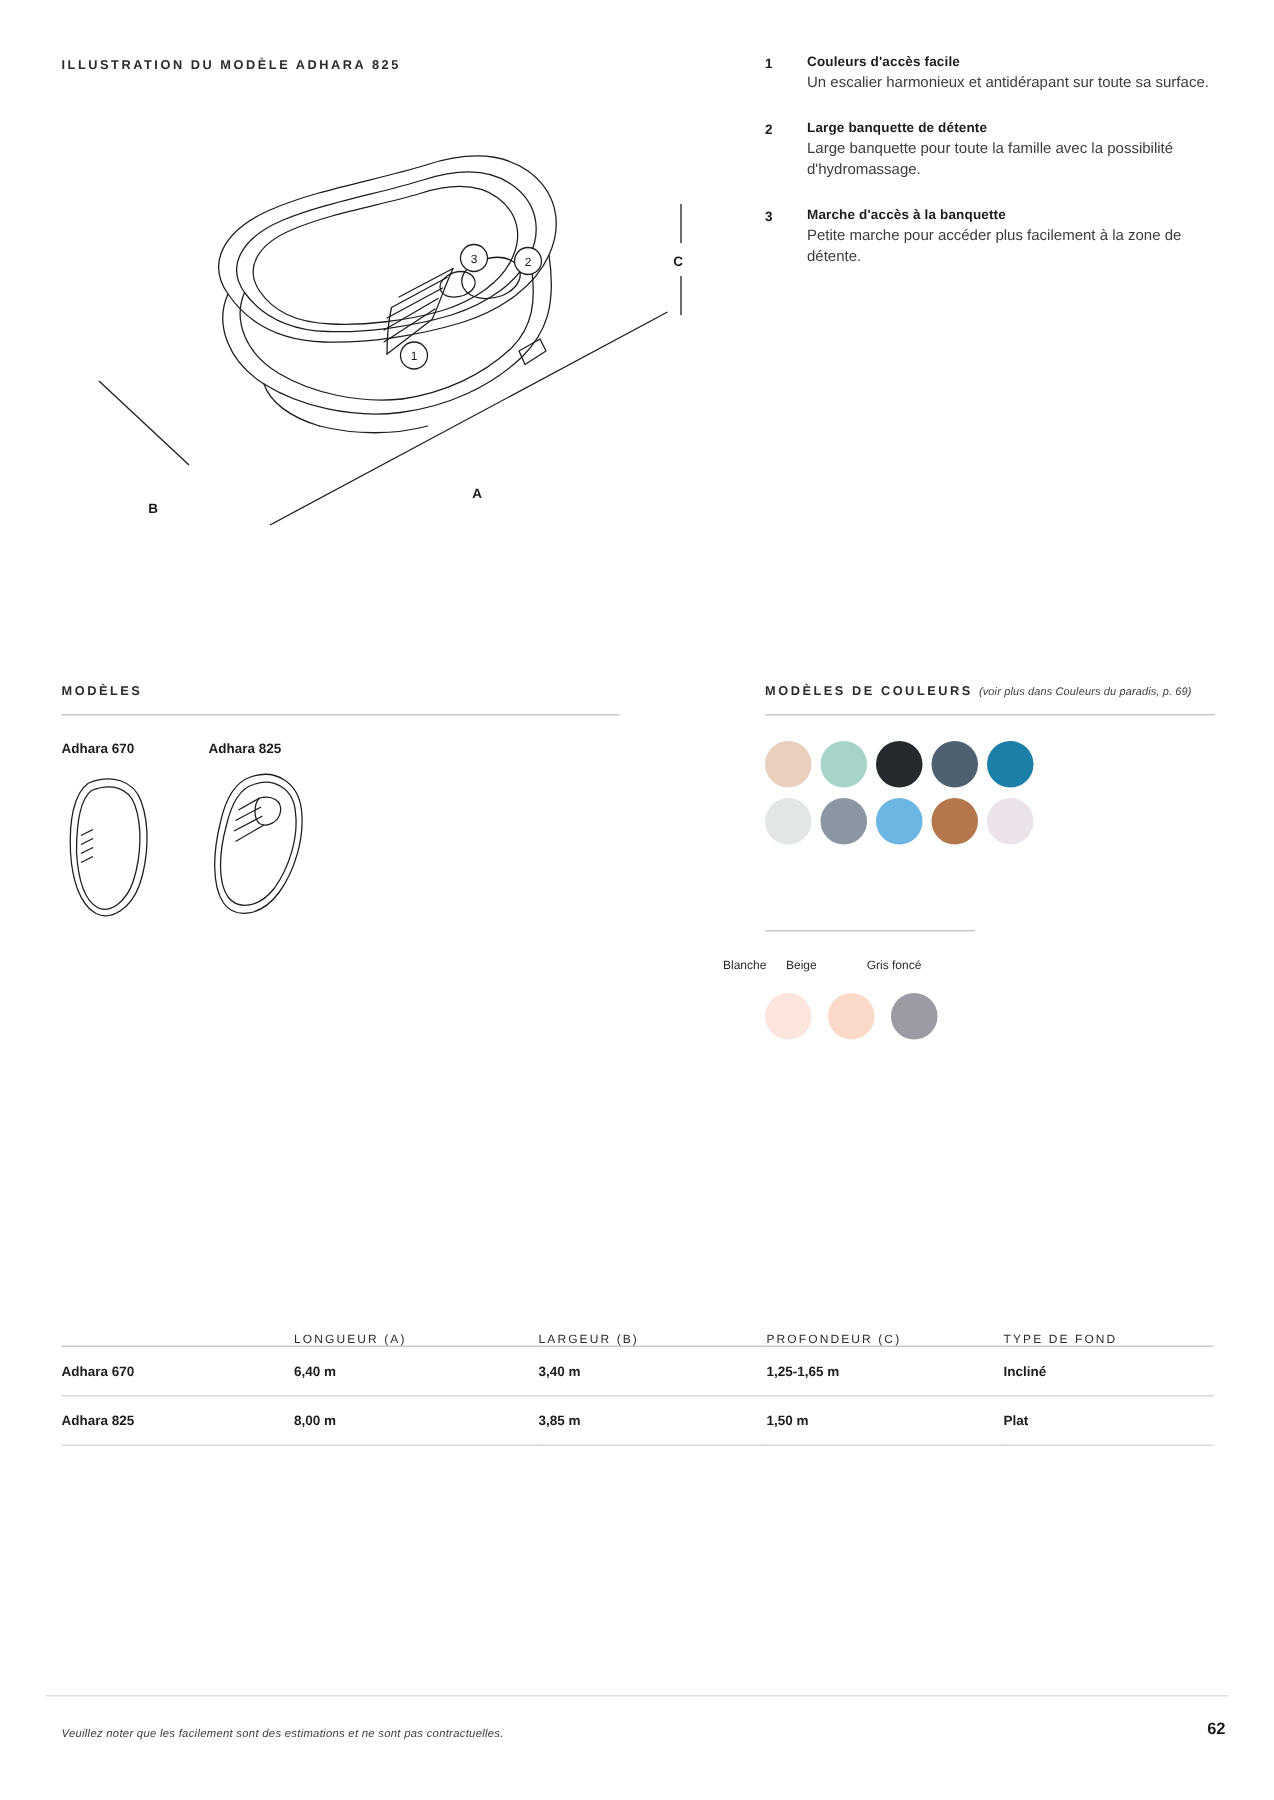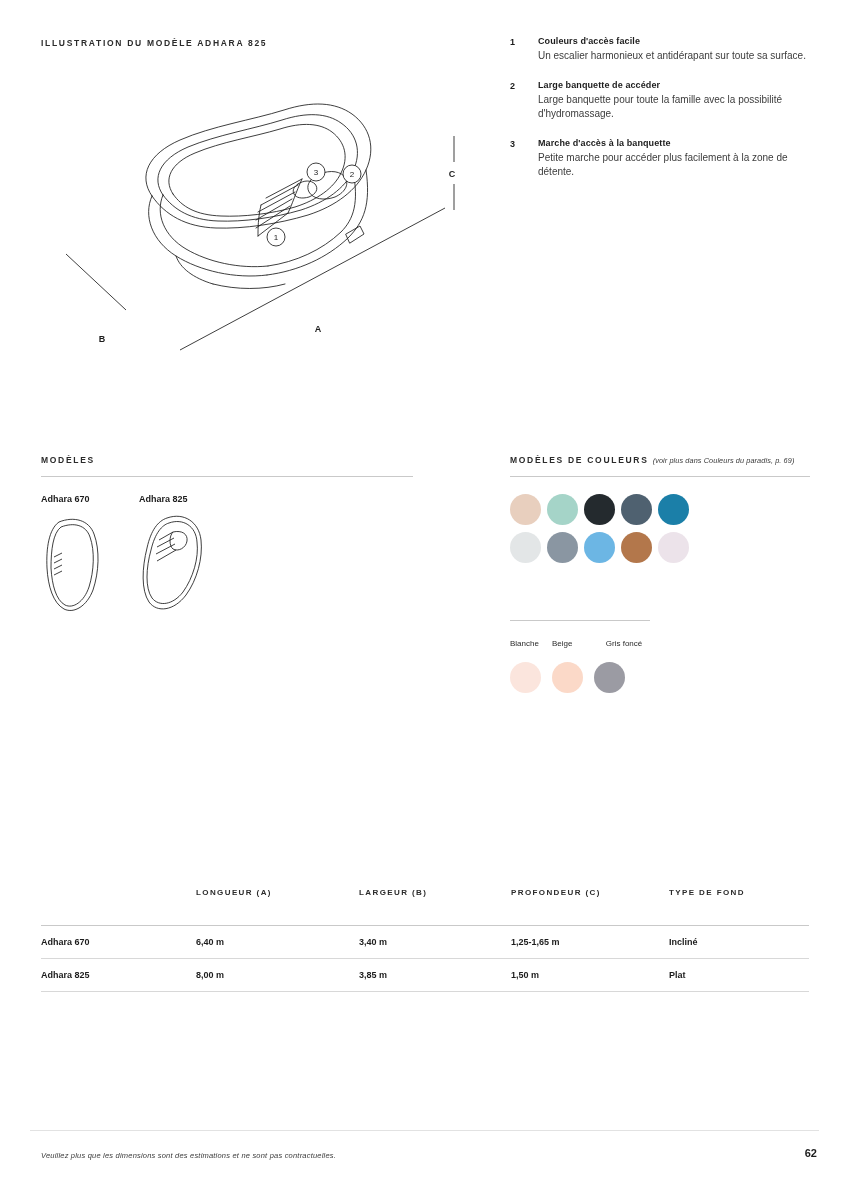--- a/index.html
+++ b/index.html
@@ -99,38 +99,38 @@
   
   .couronnement-title {
     position: absolute; left: 510px; top: 586px; width: 180px;
     font-size: 8.5px; letter-spacing: 1.7px; font-weight: 700;
     color: #2b2b2b; text-transform: uppercase; line-height: 1.5;
   }
   .couronnement-rule {
     position: absolute; left: 510px; top: 620px; width: 140px;
     height: 1px; background: #c9c9c9;
   }
-  .stone-labels { position: absolute; left: 510px; top: 639px; display: flex; }
+  .stone-labels { position: absolute; left: 482px; top: 639px; display: flex; }
   .stone-label {
     font-size: 8px; color: #2b2b2b; width: 42px; text-align: left;
   }
   .stone-swatches { position: absolute; left: 510px; top: 662px; display: flex; }
   .stone-swatch { width: 31px; height: 31px; border-radius: 50%; margin-right: 11px; }
 
   
   .spec-table { position: absolute; left: 41px; top: 888px; width: 768px; }
   .spec-table table { width: 100%; border-collapse: collapse; }
   .spec-table th {
     text-align: left;
     font-size: 8px;
     letter-spacing: 1.4px;
-    font-weight: 700;
+    font-weight: 400;
     color: #2b2b2b;
     text-transform: uppercase;
-    padding: 0 0 28px 0;
+    padding: 0 0 0 0;
   }
   .spec-table thead tr { border-bottom: 1px solid #c9c9c9; }
   .spec-table td {
     font-size: 9px;
     font-weight: 700;
     color: #1c1c1c;
     padding: 11px 0 11px 0;
     border-bottom: 1px solid #d8d8d8;
   }
   .col-0 { width: 155px; }
@@ -234,21 +234,21 @@
       <div class="feature-num">1</div>
       <div class="feature-body">
         <div class="feature-head">Couleurs d'accès facile</div>
         <div class="feature-text">Un escalier harmonieux et antidérapant sur toute sa surface.</div>
       </div>
     </div>
 
     <div class="feature">
       <div class="feature-num">2</div>
       <div class="feature-body">
-        <div class="feature-head">Large banquette de accéder</div>
+        <div class="feature-head">Large banquette de détente</div>
         <div class="feature-text">Large banquette pour toute la famille avec la possibilité d'hydromassage.</div>
       </div>
     </div>
 
     <div class="feature">
       <div class="feature-num">3</div>
       <div class="feature-body">
         <div class="feature-head">Marche d'accès à la banquette</div>
         <div class="feature-text">Petite marche pour accéder plus facilement à la zone de détente.</div>
       </div>
@@ -349,16 +349,16 @@
           <td>8,00 m</td>
           <td>3,85 m</td>
           <td>1,50 m</td>
           <td>Plat</td>
         </tr>
       </tbody>
     </table>
   </div>
 
   <div class="footer-rule"></div>
-  <div class="footer-note caption-note">Veuillez plus que les dimensions sont des estimations et ne sont pas contractuelles.</div>
+  <div class="footer-note caption-note">Veuillez noter que les facilement sont des estimations et ne sont pas contractuelles.</div>
   <div class="page-number">62</div>
 
 </div>
 
 </body></html>

